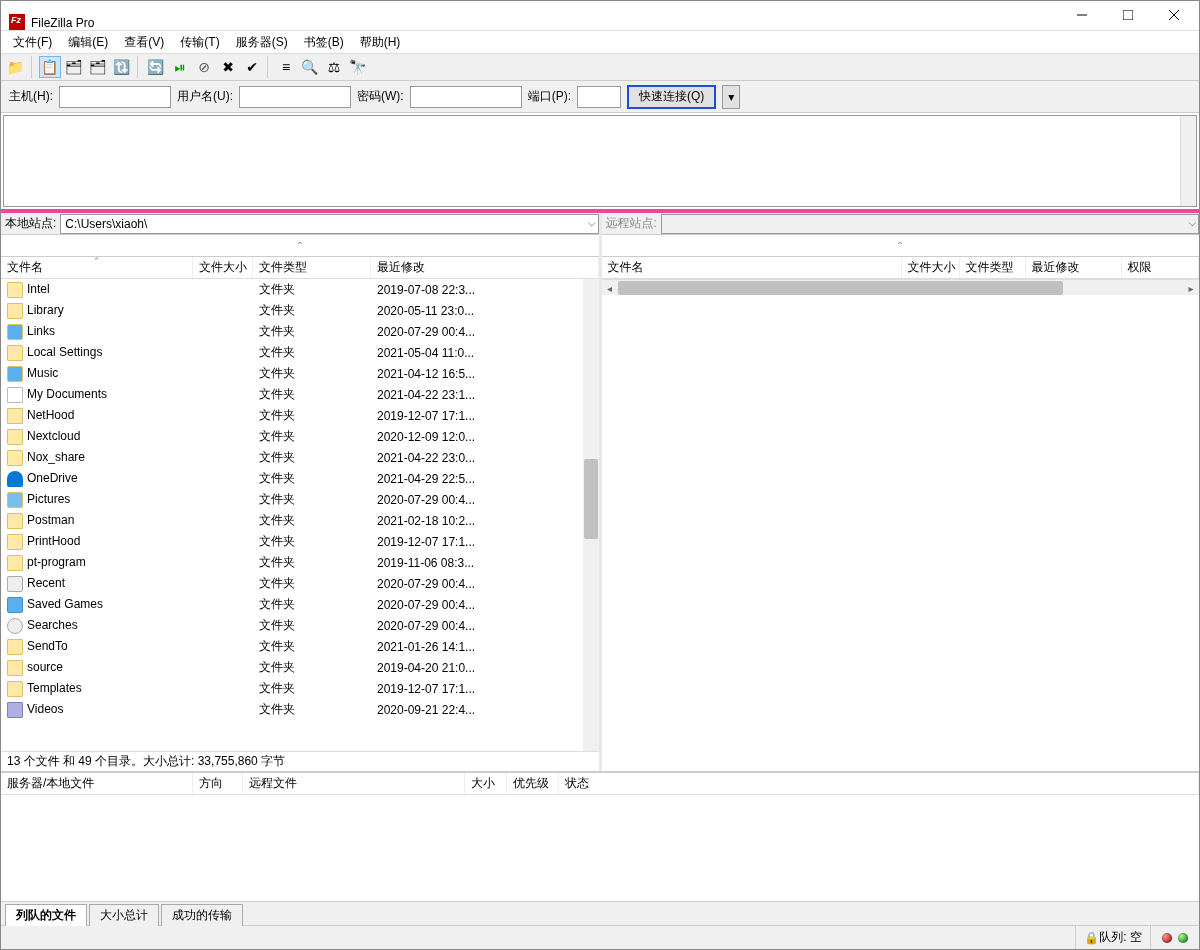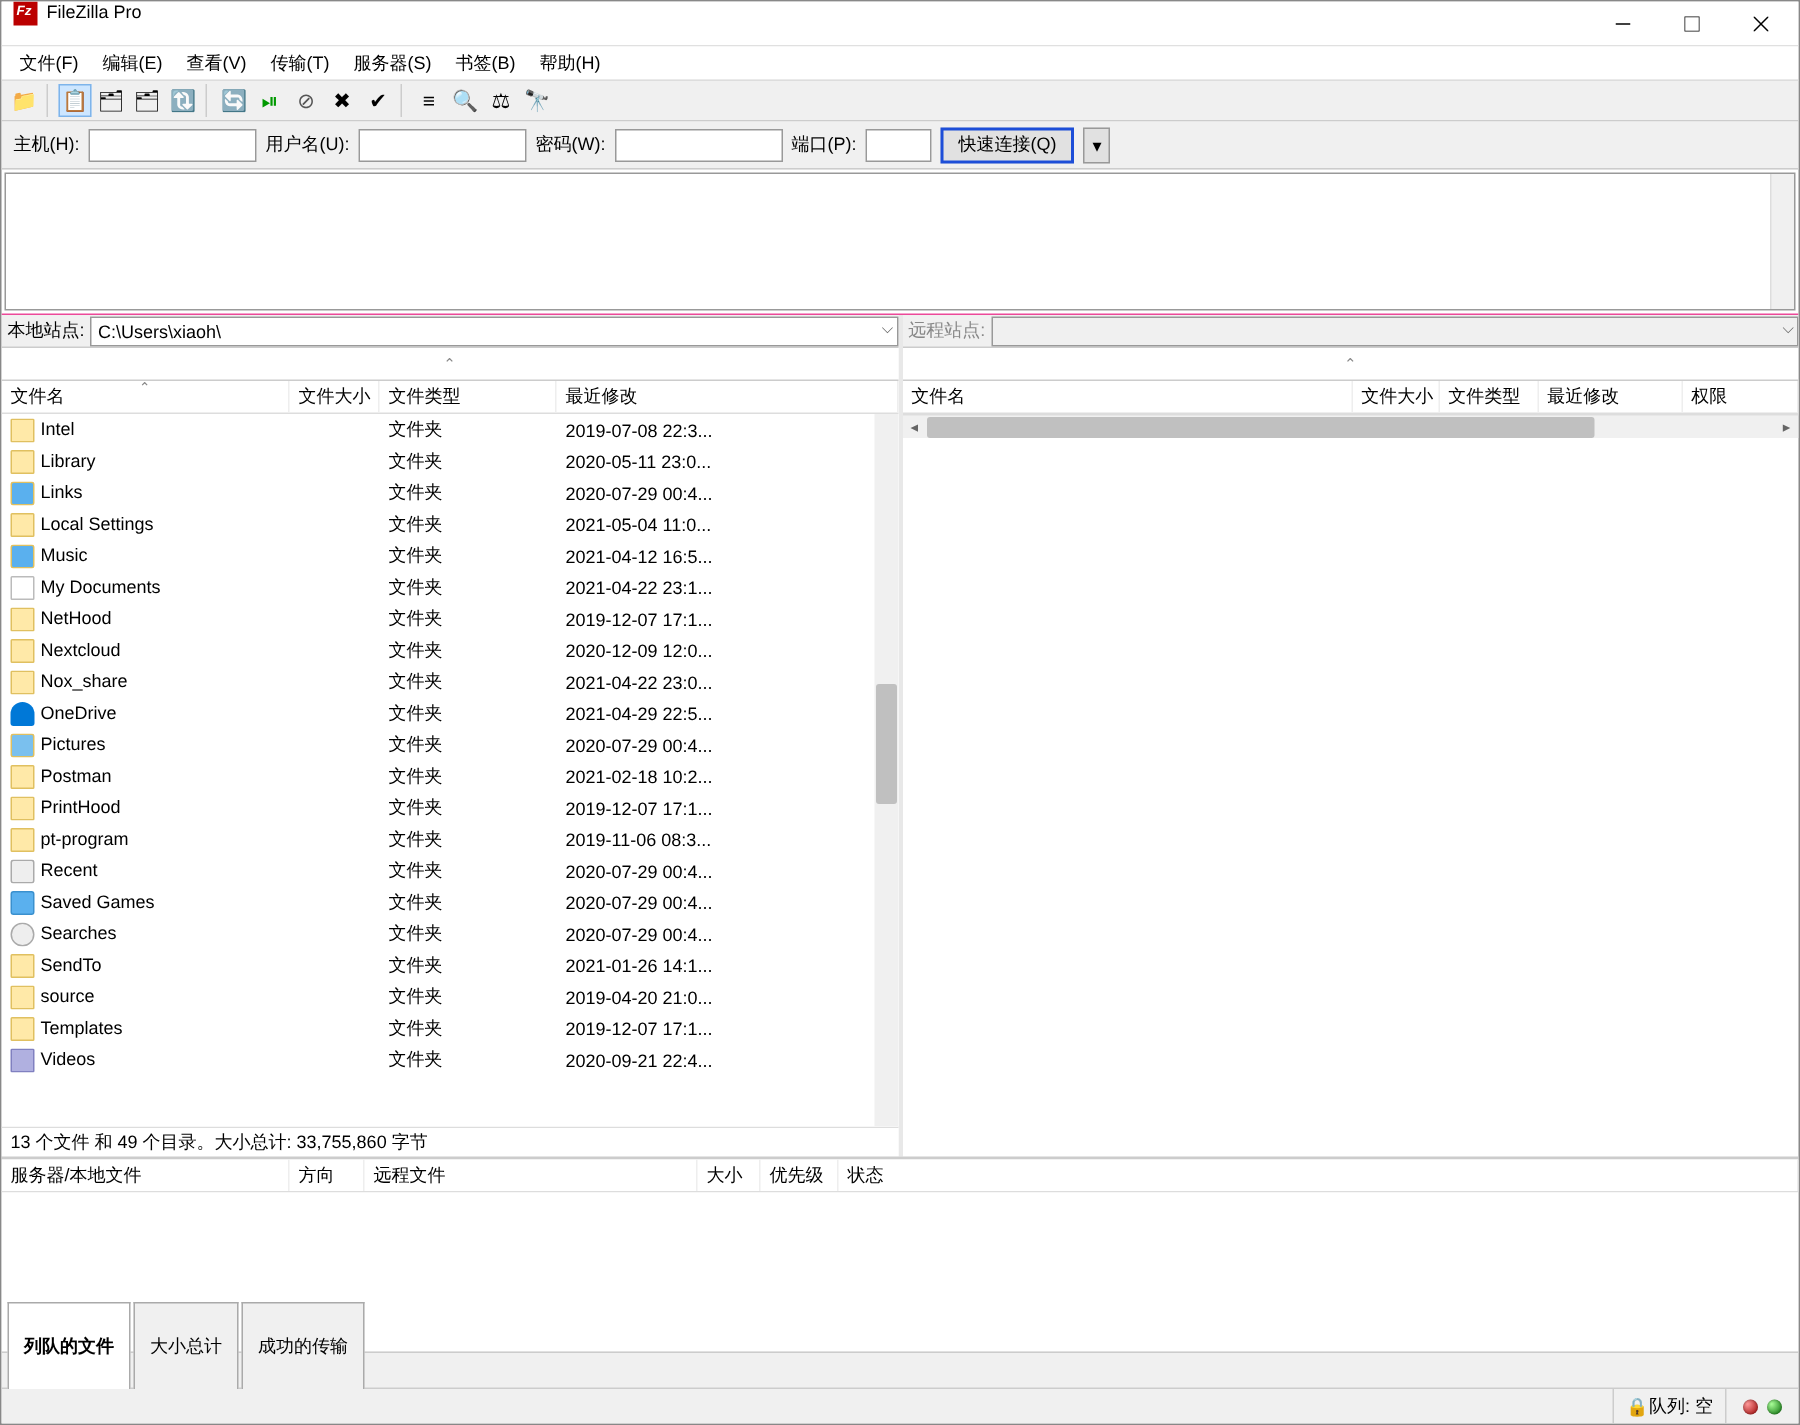--- a/index.html
+++ b/index.html
@@ -1,17 +1,17 @@
 <!DOCTYPE html>
 <html><head>
 <meta charset="utf-8">
 <style>
 * { box-sizing: border-box; margin: 0; padding: 0; font-family: "Microsoft YaHei", "Segoe UI", sans-serif; font-size: 12px; }
 body { background: #fff; overflow: hidden; width: 1200px; height: 950px; display: flex; flex-direction: column; border: 1px solid #888; }
-.titlebar { height: 30px; background: #fff; display: flex; align-items: flex-start; padding: 0 2px 0 8px; border-bottom: 1px solid #e0e0e0; }
+.titlebar { height: 30px; background: #fff; display: flex; align-items: flex-end; padding: 0 2px 0 8px; border-bottom: 1px solid #e0e0e0; }
 .titlebar .logo { width: 16px; height: 16px; background: #b00; margin-right: 6px; position: relative; }
 .titlebar .logo::after { content:"Fz"; color:#fff; font-size:9px; font-weight:bold; position:absolute; top:1px; left:2px; font-style:italic; }
 .titlebar .title { flex: 1; }
 .winbtn { width: 46px; height: 30px; display: flex; align-items: center; justify-content: center; cursor: pointer; }
 
 .menubar { height: 22px; background: #fff; display: flex; align-items: center; padding: 0 4px; }
 .menubar span { padding: 2px 8px; cursor: default; }
 
 .toolbar { height: 28px; background: #f0f0f0; border-top: 1px solid #ddd; border-bottom: 1px solid #ccc; display: flex; align-items: center; padding: 0 4px; gap: 2px; }
 .tbbtn { width: 22px; height: 22px; display: flex; align-items: center; justify-content: center; border: 1px solid transparent; cursor: pointer; font-size:14px; }
@@ -19,21 +19,21 @@
 
 .quickconnect { height: 32px; background: #f0f0f0; border-bottom: 1px solid #ccc; display: flex; align-items: center; padding: 2px 8px; gap: 6px; }
 .quickconnect label { white-space: nowrap; }
 .quickconnect input { border: 1px solid #999; background: #fff; height: 22px; padding: 0 4px; }
 .quickconnect button.qc { border: 2px solid #1d4ed8; background: #e1e1e1; height: 24px; padding: 0 10px; cursor: pointer; }
 .quickconnect button.dd { border: 1px solid #999; background: #e1e1e1; height: 24px; width: 18px; cursor: pointer; }
 
 .logpane { height: 92px; border: 1px solid #999; margin: 2px; background: #fff; position: relative; }
 .logpane .sbv { position: absolute; right: 0; top: 0; width: 16px; height: 100%; background: #f0f0f0; border-left: 1px solid #ddd; }
 
-.splith { flex: 1; display: flex; border-top: 1px solid #ec4899; min-height: 0; }
+.splith { flex: 1; display: flex; border-top: 4px solid #ec4899; min-height: 0; }
 .pane { flex: 1; display: flex; flex-direction: column; min-width: 0; }
 .pane.left { border-right: 3px solid #e8e8e8; }
 .siterow { height: 22px; background: #f0f0f0; border-bottom: 1px solid #ccc; display: flex; align-items: center; }
 .siterow label { padding: 0 4px; }
 .siterow .combo { flex: 1; background: #fff; border: 1px solid #999; height: 20px; display: flex; align-items: center; padding: 0 4px; position:relative; }
 .siterow .combo.disabled { background: #f0f0f0; color: #777; }
 .siterow .combo .drop { position:absolute; right:2px; top:2px; font-size:10px; color:#666; }
 
 .treepane { height: 22px; background: #fff; border-bottom: 1px solid #ccc; position:relative; display:flex; align-items:center; justify-content:center; }
 .treepane .caret { font-size: 10px; color: #888; }
@@ -64,21 +64,21 @@
 .sbh .ar.l { left:0; } .sbh .ar.r { right:0; }
 
 .emptymsg { text-align: center; padding: 40px 0; color: #333; }
 .statusline { height: 20px; background: #fff; border-top: 1px solid #ddd; padding: 0 6px; display: flex; align-items: center; }
 
 .queuearea { height: 154px; border-top: 2px solid #ccc; display: flex; flex-direction: column; }
 .queuehead { height: 22px; background: #fff; border-bottom: 1px solid #ddd; display: flex; align-items: center; }
 .queuehead .col { padding: 0 6px; border-right: 1px solid #eee; height: 100%; display: flex; align-items: center; white-space:nowrap; }
 .queuebody { flex: 1; background: #fff; }
 .qtabs { height: 24px; background: #f0f0f0; border-top: 1px solid #ccc; display: flex; align-items: flex-end; padding: 0 4px; }
-.qtab { border: 1px solid #aaa; background: #f0f0f0; padding: 20px 10px; margin-right: 2px; cursor: pointer; border-bottom: none; position:relative; top:1px; }
+.qtab { border: 1px solid #aaa; background: #f0f0f0; padding: 2px 10px; margin-right: 2px; cursor: pointer; border-bottom: none; position:relative; top:1px; }
 .qtab.active { background: #fff; font-weight: bold; }
 
 .statusbar { height: 24px; background: #f0f0f0; border-top: 1px solid #ccc; display: flex; align-items: center; }
 .statusbar .seg { border-left: 1px solid #ccc; padding: 0 8px; height: 100%; display: flex; align-items: center; }
 .statusbar .filler { flex:1; }
 .statusbar .led { width:10px; height:10px; border-radius:50%; margin: 0 3px; box-shadow: inset 0 0 2px rgba(0,0,0,.4); }
 .statusbar .led.r { background: radial-gradient(circle at 30% 30%, #f99, #900); }
 .statusbar .led.g { background: radial-gradient(circle at 30% 30%, #af9, #060); }
 </style>
 </head>

